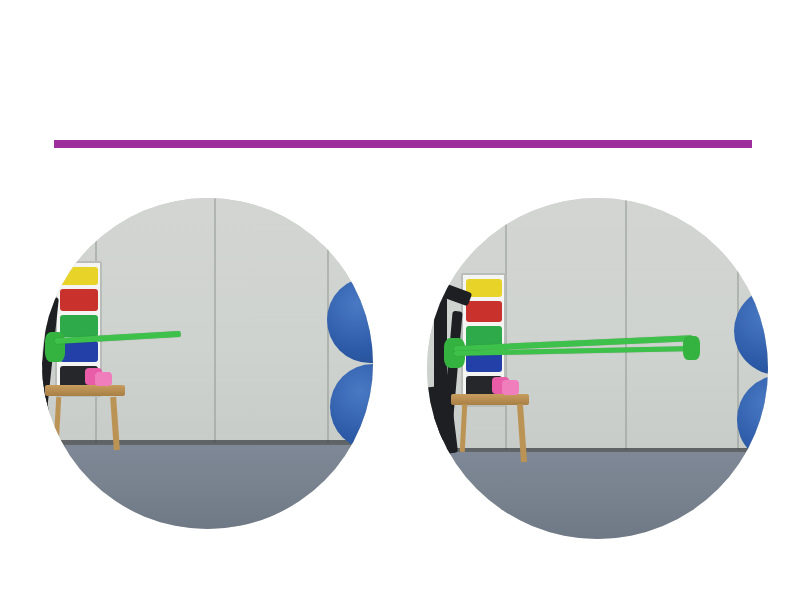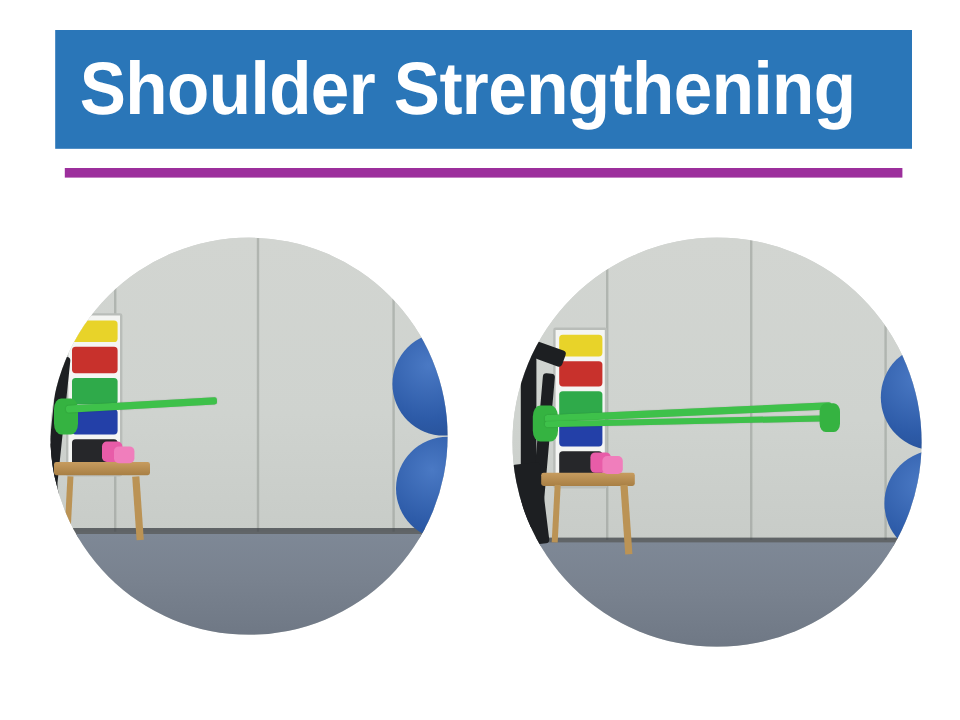--- a/index.html
+++ b/index.html
@@ -241,23 +241,20 @@
     position: absolute;
     background: #35b341;
     border-radius: 30%;
   }
 </style>
 </head>
 <body>
 
 <div class="slide">
 
-  <div class="title-banner">
-    <div class="title-text">Shoulder Strengthening</div>
-  </div>
   <div class="accent-rule"></div>
 
   <div class="photo left">
     <div class="scene">
 
       <div class="wall"></div>
       <div class="cabinet-seam" style="left:16%"></div>
       <div class="cabinet-seam" style="left:52%"></div>
       <div class="cabinet-seam" style="left:86%"></div>
       <div class="skirting"></div>

